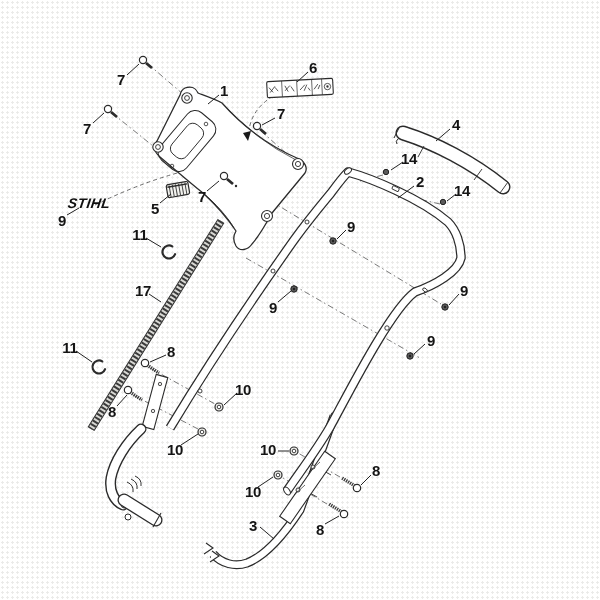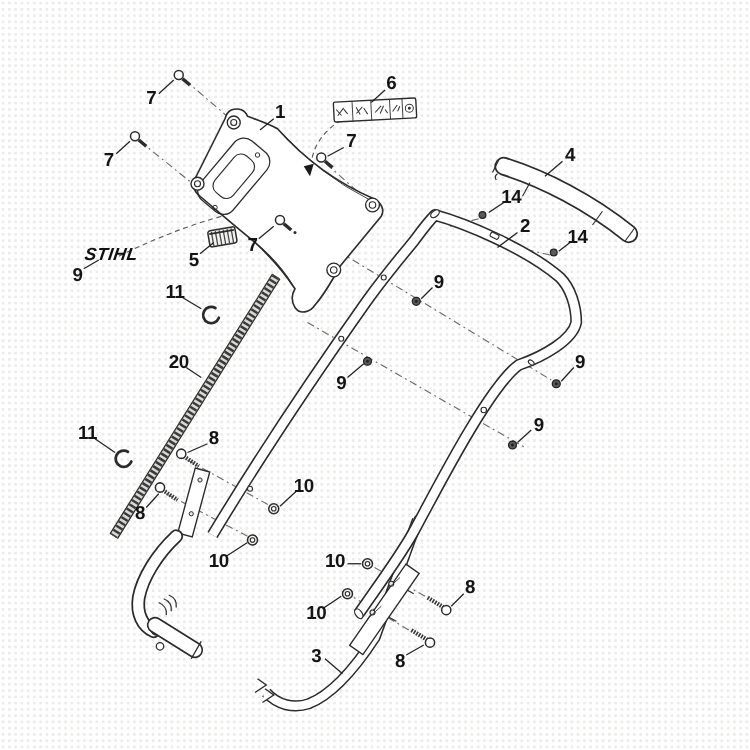--- a/index.html
+++ b/index.html
@@ -329,19 +329,19 @@
   <span class="co" style="left:351px;top:226px">9</span>
   <span class="co" style="left:273px;top:307px">9</span>
   <span class="co" style="left:464px;top:290px">9</span>
   <span class="co" style="left:431px;top:340px">9</span>
   <span class="co" style="left:243px;top:389px">10</span>
   <span class="co" style="left:175px;top:449px">10</span>
   <span class="co" style="left:268px;top:449px">10</span>
   <span class="co" style="left:253px;top:491px">10</span>
   <span class="co" style="left:140px;top:234px">11</span>
   <span class="co" style="left:70px;top:347px">11</span>
-  <span class="co" style="left:143px;top:290px">20</span>
+  <span class="co" style="left:143px;top:290px">17</span>
   <span class="co" style="left:62px;top:220px">9</span>
   <span class="co" style="left:409px;top:158px">14</span>
   <span class="co" style="left:462px;top:190px">14</span>
 
   <span class="logo" style="left:68px;top:195px">STIHL</span>
 </div>
 
 </body></html>

